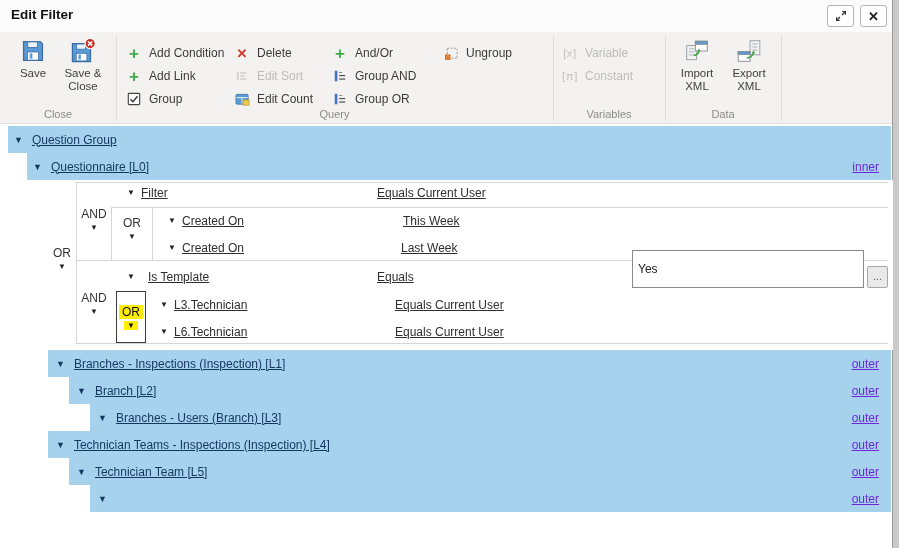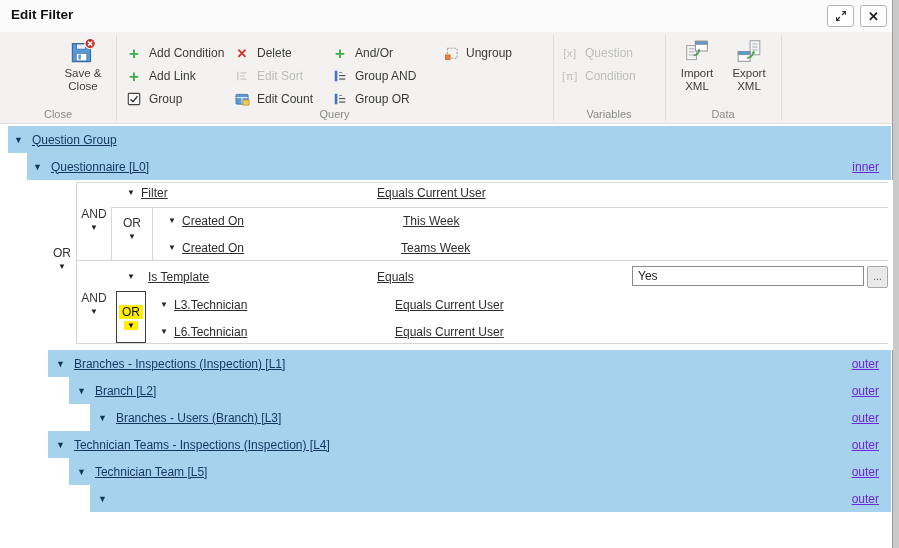--- a/index.html
+++ b/index.html
@@ -43,21 +43,21 @@
   .panel { position:absolute; left:0; top:180px; width:893px; height:170px; background:#fff; }
   .gline { position:absolute; background:#d6d6d6; }
   .opstack { position:absolute; display:flex; flex-direction:column; align-items:center; gap:2px; }
   .opstack .optext { font-size:12px; color:#333; }
   .opstack .optri { font-size:8px; color:#222; cursor:pointer; }
   .ctri { position:absolute; font-size:8px; color:#222; cursor:pointer; }
   .clink { position:absolute; font-size:12px; color:#2e2e2e; text-decoration:underline; cursor:pointer; white-space:nowrap; }
   .orbox { position:absolute; left:116px; top:111px; width:30px; height:52px; border:1.5px solid #3d3d3d; background:#fff; display:flex; flex-direction:column; align-items:center; justify-content:center; gap:2px; }
   .orbox .hl { background:#ffee00; padding:0 3px; font-size:12px; color:#111; }
   .orbox .hltri { background:#ffee00; padding:0 3px; font-size:8px; color:#111; cursor:pointer; }
-  .value-input { position:absolute; left:632px; top:86px; width:232px; height:20px; border:1px solid #8a8a8a; font-size:12px; padding:0 5px; font-family:"Liberation Sans", sans-serif; color:#222; }
+  .value-input { position:absolute; left:632px; top:70px; width:232px; height:38px; border:1px solid #8a8a8a; font-size:12px; padding:0 5px; font-family:"Liberation Sans", sans-serif; color:#222; }
   .browse { position:absolute; left:867px; top:86px; width:21px; height:22px; background:#e9e9e9; border:1px solid #a8a8a8; border-radius:2px; font-size:10px; color:#555; cursor:pointer; line-height:1; }
 </style>
 </head>
 <body>
 
 <div class="dialog">
 
   <div class="titlebar">
     <div class="title">Edit Filter</div>
     <div class="winbtn max">
@@ -72,20 +72,29 @@
       <span>✕</span>
     </div>
   </div>
 
   <div class="ribbon">
     <div class="vsep" style="left:116px"></div>
     <div class="vsep" style="left:553px"></div>
     <div class="vsep" style="left:665px"></div>
     <div class="vsep" style="left:781px"></div>
 
+    <div class="bigbtn" style="left:8px">
+      <svg width="26" height="26" viewBox="0 0 16 16">
+        <path d="M2.2 2.2 H12.4 L13.8 3.6 V13.8 H2.2 Z" fill="#5b9bd5" stroke="#3a6ea5" stroke-width="0.8"></path>
+        <rect x="4.8" y="2.4" width="6" height="3.4" fill="#e8f1fa" stroke="#3a6ea5" stroke-width="0.5"></rect>
+        <rect x="4.5" y="8.6" width="7" height="5" fill="#ffffff" stroke="#3a6ea5" stroke-width="0.5"></rect>
+        <rect x="6" y="9.5" width="1.6" height="3.2" fill="#5b9bd5"></rect>
+      </svg>
+      <div class="biglabel">Save</div>
+    </div>
     <div class="bigbtn" style="left:58px">
       <svg width="26" height="26" viewBox="0 0 16 16">
         <path d="M1.5 3.5 H11.2 L12.6 4.9 V14.5 H1.5 Z" fill="#5b9bd5" stroke="#3a6ea5" stroke-width="0.8"></path>
         <rect x="4" y="3.7" width="5.6" height="3.2" fill="#e8f1fa" stroke="#3a6ea5" stroke-width="0.5"></rect>
         <rect x="3.8" y="9.4" width="6.6" height="4.7" fill="#ffffff" stroke="#3a6ea5" stroke-width="0.5"></rect>
         <rect x="5.2" y="10.2" width="1.5" height="3" fill="#5b9bd5"></rect>
         <circle cx="12.4" cy="3.4" r="3.2" fill="#c83228" stroke="#ffffff" stroke-width="0.7"></circle>
         <path d="M11.1 2.1 L13.7 4.7 M13.7 2.1 L11.1 4.7" stroke="#ffffff" stroke-width="0.9"></path>
       </svg>
       <div class="biglabel">Save &amp;
@@ -169,25 +178,25 @@
         <svg width="15" height="15" viewBox="0 0 16 16">
           <rect x="3.5" y="2.5" width="10.5" height="10.5" fill="none" stroke="#9a9a9a" stroke-width="1.1" stroke-dasharray="2,1.6"></rect>
           <rect x="1.5" y="9.5" width="5" height="5" fill="#e8823a" stroke="#c8641e" stroke-width="0.8"></rect>
         </svg>
       </span>
       <span class="lbl">Ungroup</span>
     </div>
 
     <div class="smallbtn disabled" style="left:562px; top:11px">
       <span class="ic varglyph">[x]</span>
-      <span class="lbl">Question</span>
+      <span class="lbl">Variable</span>
     </div>
     <div class="smallbtn disabled" style="left:562px; top:34px">
       <span class="ic varglyph">[π]</span>
-      <span class="lbl">Condition</span>
+      <span class="lbl">Constant</span>
     </div>
 
     <div class="bigbtn" style="left:672px">
       <svg width="26" height="26" viewBox="0 0 24 24">
         <rect x="2.5" y="7" width="9" height="13" fill="#f4f4f4" stroke="#9aa0a6" stroke-width="0.9"></rect>
         <line x1="4.5" y1="10" x2="9.5" y2="10" stroke="#b0b6bc" stroke-width="1"></line>
         <line x1="4.5" y1="12.8" x2="9.5" y2="12.8" stroke="#b0b6bc" stroke-width="1"></line>
         <line x1="4.5" y1="15.6" x2="9.5" y2="15.6" stroke="#b0b6bc" stroke-width="1"></line>
         <rect x="10.5" y="3" width="11" height="9" fill="#ffffff" stroke="#8a9096" stroke-width="0.9"></rect>
         <rect x="10.5" y="3" width="11" height="2.8" fill="#5b9bd5" stroke="#8a9096" stroke-width="0.9"></rect>
@@ -262,21 +271,21 @@
     <span class="ctri" style="left:127px; top:8px">▼</span>
     <span class="clink" style="left:141px; top:6px">Filter</span>
     <span class="clink" style="left:377px; top:6px">Equals Current User</span>
 
     <span class="ctri" style="left:168px; top:36px">▼</span>
     <span class="clink" style="left:182px; top:34px">Created On</span>
     <span class="clink" style="left:403px; top:34px">This Week</span>
 
     <span class="ctri" style="left:168px; top:63px">▼</span>
     <span class="clink" style="left:182px; top:61px">Created On</span>
-    <span class="clink" style="left:401px; top:61px">Teams Week</span>
+    <span class="clink" style="left:401px; top:61px">Last Week</span>
 
     <span class="ctri" style="left:127px; top:92px">▼</span>
     <span class="clink" style="left:148px; top:90px">Is Template</span>
     <span class="clink" style="left:377px; top:90px">Equals</span>
     <input class="value-input" type="text" value="Yes" style="">
     <button class="browse">...</button>
 
     <span class="ctri" style="left:160px; top:120px">▼</span>
     <span class="clink" style="left:174px; top:118px">L3.Technician</span>
     <span class="clink" style="left:395px; top:118px">Equals Current User</span>

